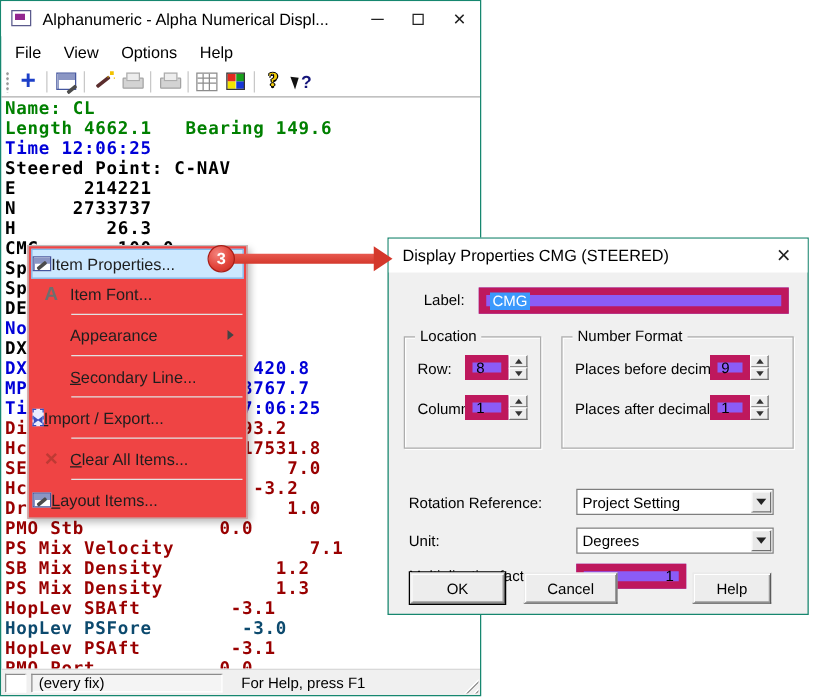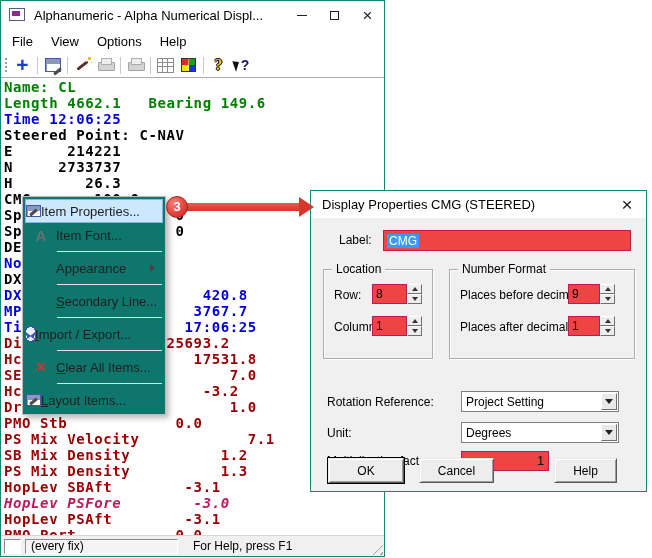--- a/index.html
+++ b/index.html
@@ -68,21 +68,21 @@
                border-top:1px solid #D9D9D9; display:flex; align-items:center; font-size:12px; color:#000; }
   .pane { height:15px; border:1px solid; border-color:#8C8C8C #FFF #FFF #8C8C8C; background:#F4F4F4; }
   .p0 { width:17px; margin-left:3px; background:#fff; }
   .p1 { width:153px; margin-left:4px; padding:0 5px; line-height:13px; }
   .helptext { margin-left:15px; }
   .grip-corner { position:absolute; right:1px; bottom:1px; width:13px; height:13px;
       background:repeating-linear-gradient(135deg,#FDFDFD 0 1px,#9D9D9D 1px 2px,#F0F0F0 2px 5px);
       clip-path:polygon(100% 0,100% 100%,0 100%); }
 
   
-  .cmenu { position:absolute; left:22px; top:196px; width:144px; background:#0f766e;
+  .cmenu { position:absolute; left:22px; top:196px; width:176px; background:#ef4444;
            border:1px solid #BDBDBD; box-shadow:3px 3px 6px rgba(0,0,0,.28); padding:2px 0; z-index:5; }
   .menu-item { height:24px; display:flex; align-items:center; font-size:13px; color:#1E1E1E;
                position:relative; margin:0 2px; border:1px solid transparent; }
   .menu-item.hl { background:#CCE8FF; border-color:#7DB8EA; }
   .mi { width:30px; display:flex; justify-content:center; align-items:center; flex:none; position:relative; }
   .mlabel { white-space:nowrap; }
   .menu-sep { height:1px; background:#E2E2E2; margin:4px 3px 4px 34px; }
   .subarrow { position:absolute; right:7px; width:0; height:0; border-left:5px solid #444;
               border-top:4px solid transparent; border-bottom:4px solid transparent; }
   .mi-form-edit { width:15px; height:12px; border:1px solid #44569E; background:#fff;
@@ -110,21 +110,21 @@
 
   
   .dlg { position:absolute; left:310px; top:190px; width:337px; height:302px; background:#F0F0F0;
          border:1px solid #16876F; z-index:4; font-size:12px; color:#000; }
   .dtitle { height:27px; background:#fff; display:flex; align-items:center; padding-left:11px;
             font-size:13px; position:relative; }
   .dclose { position:absolute; right:4px; top:0; width:30px; height:27px; display:flex;
             align-items:center; justify-content:center; font-size:19px; color:#222; }
   .dbody { position:relative; height:273px; }
   .dlbl { position:absolute; white-space:nowrap; }
-  .edit { position:absolute; background:#ef4444; border:1px solid #be185d; display:flex; align-items:center; }
+  .edit { position:absolute; background:#8b5cf6; border:6px solid #be185d; display:flex; align-items:center; }
   .labeledit { left:72px; top:12px; width:248px; height:21px; padding-left:3px; }
   .sel { background:#3B99FC; color:#fff; padding:0 2px; }
   .group { position:absolute; top:51px; height:90px; border:1px solid #ADADAD;
            box-shadow:inset 1px 1px 0 #fff, 1px 1px 0 #fff; }
   .gtitle { position:absolute; top:-8px; left:8px; background:#F0F0F0; padding:0 4px; white-space:nowrap; }
   .g-loc { left:12px; width:110px; }
   .g-nf { left:138px; width:186px; }
   .spinedit { height:20px; padding-left:3px; }
   .spin { position:absolute; width:15px; height:20px; display:flex; flex-direction:column; }
   .spin i { flex:1; background:#EDEDED; border:1px solid; border-color:#fff #6F6F6F #6F6F6F #fff;
@@ -212,21 +212,21 @@
           <div class="trow" style="color: rgb(153, 0, 0);">Di                25693.2</div>
           <div class="trow" style="color: rgb(153, 0, 0);">Hc                   17531.8</div>
           <div class="trow" style="color: rgb(153, 0, 0);">SE                       7.0</div>
           <div class="trow" style="color: rgb(153, 0, 0);">Hc                    -3.2</div>
           <div class="trow" style="color: rgb(153, 0, 0);">Dr                       1.0</div>
           <div class="trow" style="color: rgb(153, 0, 0);">PMO Stb            0.0</div>
           <div class="trow" style="color: rgb(153, 0, 0);">PS Mix Velocity            7.1</div>
           <div class="trow" style="color: rgb(153, 0, 0);">SB Mix Density          1.2</div>
           <div class="trow" style="color: rgb(153, 0, 0);">PS Mix Density          1.3</div>
           <div class="trow" style="color: rgb(153, 0, 0);">HopLev SBAft        -3.1</div>
-          <div class="trow" style="color: #be185d; font-style: italic;">HopLev PSFore        -3.0</div>
+          <div class="trow" style="color: #0c4a6e;">HopLev PSFore        -3.0</div>
           <div class="trow" style="color: rgb(153, 0, 0);">HopLev PSAft        -3.1</div>
           <div class="trow" style="color: rgb(153, 0, 0);">PMO Port           0.0</div>
         </div>
     </div>
     <div class="statusbar">
       <span class="pane p0"></span>
       <span class="pane p1">(every fix)</span>
       <span class="helptext">For Help, press F1</span>
       <span class="grip-corner"></span>
     </div>

